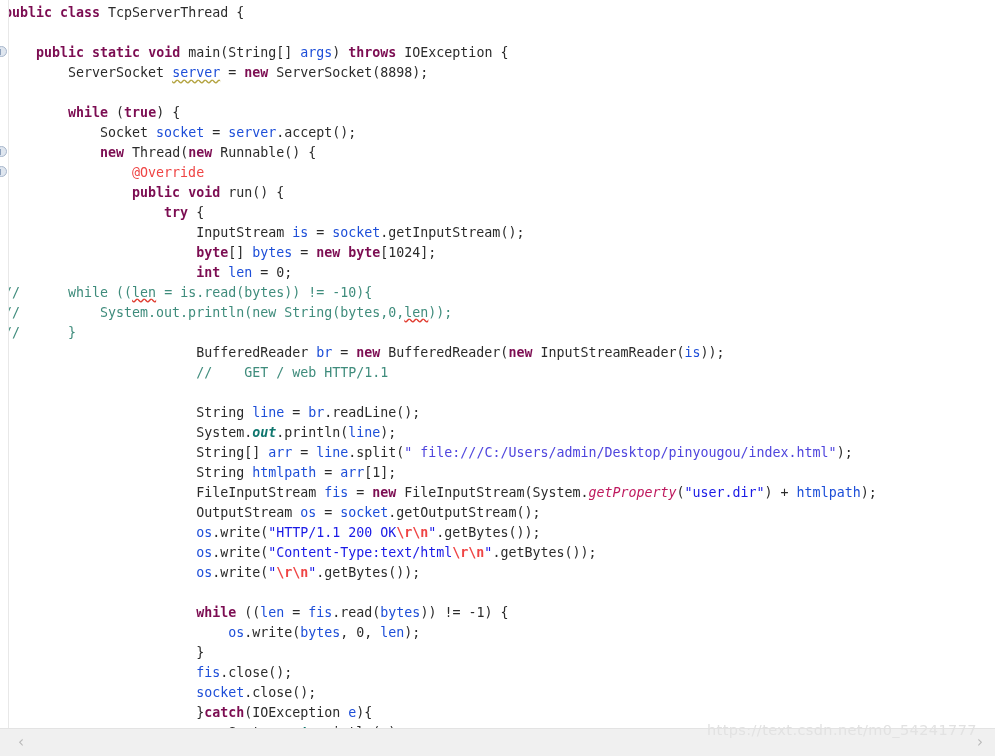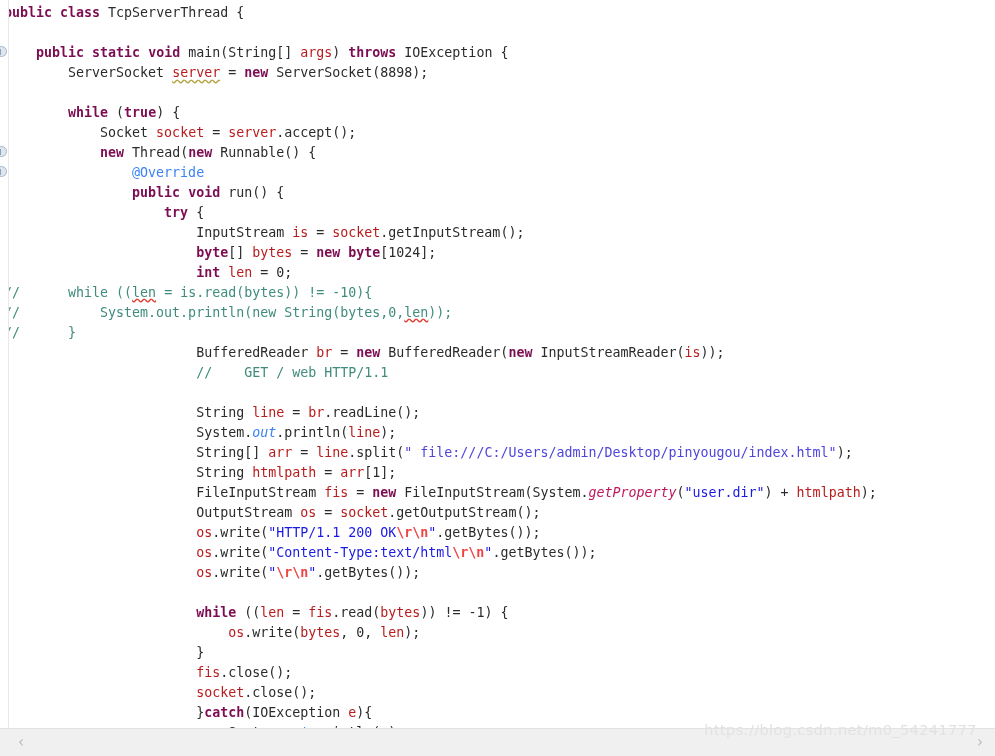--- a/index.html
+++ b/index.html
@@ -70,27 +70,27 @@
   .ln {
     height: 20px;
     white-space: pre;
     padding-left: 4px;
   }
 
   
   .kw   { color: #7c0d52; font-weight: bold; }          
   .typ  { color: #2b2b2b; }                              
   .plain{ color: #2b2b2b; }
-  .var  { color: #b91c1c; }                              
+  .var  { color: #1d4ed8; }                              
   .cmt  { color: #3f8c7c; }                              
   .str  { color: #1a1ae6; }                              
   .strv { color: #4f45dd; }                              
   .esc  { color: #ef4444; font-weight: bold; }
-  .anno { color: #3b82f6; }                              
-  .stat { color: #3b82f6; font-weight: normal; font-style: italic; text-align: right; }  
+  .anno { color: #ef4444; }                              
+  .stat { color: #0f766e; font-weight: bold; font-style: italic; text-align: right; }  
   .ital { color: #be185d; font-style: italic; }          
 
   
   .sq-spell {
     text-decoration: underline wavy #b3a340;
     text-decoration-skip-ink: none;
     text-underline-offset: 2px;
   }
   
   .sq-err {
@@ -149,15 +149,15 @@
 
   <div id="code-surface">
     <div id="code-lines"><div class="ln"><span class="kw">public </span><span class="kw">class </span><span class="typ">TcpServerThread {</span></div><div class="ln">&nbsp;</div><div class="ln"><span class="plain">    </span><span class="kw">public </span><span class="kw">static </span><span class="kw">void </span><span class="typ">main(String[] </span><span class="var">args</span><span class="typ">) </span><span class="kw">throws </span><span class="typ">IOException {</span></div><div class="ln"><span class="typ">        ServerSocket </span><span class="var sq-spell">server</span><span class="typ"> = </span><span class="kw">new </span><span class="typ">ServerSocket(8898);</span></div><div class="ln">&nbsp;</div><div class="ln"><span class="plain">        </span><span class="kw">while </span><span class="typ">(</span><span class="kw">true</span><span class="typ">) {</span></div><div class="ln"><span class="typ">            Socket </span><span class="var">socket</span><span class="typ"> = </span><span class="var">server</span><span class="typ">.accept();</span></div><div class="ln"><span class="plain">            </span><span class="kw">new </span><span class="typ">Thread(</span><span class="kw">new </span><span class="typ">Runnable() {</span></div><div class="ln"><span class="anno">                @Override</span></div><div class="ln"><span class="plain">                </span><span class="kw">public </span><span class="kw">void </span><span class="typ">run() {</span></div><div class="ln"><span class="plain">                    </span><span class="kw">try </span><span class="typ">{</span></div><div class="ln"><span class="typ">                        InputStream </span><span class="var">is</span><span class="typ"> = </span><span class="var">socket</span><span class="typ">.getInputStream();</span></div><div class="ln"><span class="plain">                        </span><span class="kw">byte</span><span class="typ">[] </span><span class="var">bytes</span><span class="typ"> = </span><span class="kw">new </span><span class="kw">byte</span><span class="typ">[1024];</span></div><div class="ln"><span class="plain">                        </span><span class="kw">int </span><span class="var">len</span><span class="typ"> = 0;</span></div><div class="ln"><span class="cmt">//      while ((</span><span class="cmt sq-err">len</span><span class="cmt"> = is.read(bytes)) != -10){</span></div><div class="ln"><span class="cmt">//          System.out.println(new String(bytes,0,</span><span class="cmt sq-err">len</span><span class="cmt">));</span></div><div class="ln"><span class="cmt">//      }</span></div><div class="ln"><span class="typ">                        BufferedReader </span><span class="var">br</span><span class="typ"> = </span><span class="kw">new </span><span class="typ">BufferedReader(</span><span class="kw">new </span><span class="typ">InputStreamReader(</span><span class="var">is</span><span class="typ">));</span></div><div class="ln"><span class="cmt">                        //    GET / web HTTP/1.1</span></div><div class="ln">&nbsp;</div><div class="ln"><span class="typ">                        String </span><span class="var">line</span><span class="typ"> = </span><span class="var">br</span><span class="typ">.readLine();</span></div><div class="ln"><span class="typ">                        System.</span><span class="stat">out</span><span class="typ">.println(</span><span class="var">line</span><span class="typ">);</span></div><div class="ln"><span class="typ">                        String[] </span><span class="var">arr</span><span class="typ"> = </span><span class="var">line</span><span class="typ">.split(</span><span class="strv">" file:///C:/Users/admin/Desktop/pinyougou/index.html"</span><span class="typ">);</span></div><div class="ln"><span class="typ">                        String </span><span class="var">htmlpath</span><span class="typ"> = </span><span class="var">arr</span><span class="typ">[1];</span></div><div class="ln"><span class="typ">                        FileInputStream </span><span class="var">fis</span><span class="typ"> = </span><span class="kw">new </span><span class="typ">FileInputStream(System.</span><span class="ital">getProperty</span><span class="typ">(</span><span class="str">"user.dir"</span><span class="typ">) + </span><span class="var">htmlpath</span><span class="typ">);</span></div><div class="ln"><span class="typ">                        OutputStream </span><span class="var">os</span><span class="typ"> = </span><span class="var">socket</span><span class="typ">.getOutputStream();</span></div><div class="ln"><span class="plain">                        </span><span class="var">os</span><span class="typ">.write(</span><span class="str">"HTTP/1.1 200 OK</span><span class="esc">\r\n</span><span class="str">"</span><span class="typ">.getBytes());</span></div><div class="ln"><span class="plain">                        </span><span class="var">os</span><span class="typ">.write(</span><span class="str">"Content-Type:text/html</span><span class="esc">\r\n</span><span class="str">"</span><span class="typ">.getBytes());</span></div><div class="ln"><span class="plain">                        </span><span class="var">os</span><span class="typ">.write(</span><span class="str">"</span><span class="esc">\r\n</span><span class="str">"</span><span class="typ">.getBytes());</span></div><div class="ln">&nbsp;</div><div class="ln"><span class="plain">                        </span><span class="kw">while </span><span class="typ">((</span><span class="var">len</span><span class="typ"> = </span><span class="var">fis</span><span class="typ">.read(</span><span class="var">bytes</span><span class="typ">)) != -1) {</span></div><div class="ln"><span class="plain">                            </span><span class="var">os</span><span class="typ">.write(</span><span class="var">bytes</span><span class="typ">, 0, </span><span class="var">len</span><span class="typ">);</span></div><div class="ln"><span class="typ">                        }</span></div><div class="ln"><span class="plain">                        </span><span class="var">fis</span><span class="typ">.close();</span></div><div class="ln"><span class="plain">                        </span><span class="var">socket</span><span class="typ">.close();</span></div><div class="ln"><span class="typ">                        }</span><span class="kw">catch</span><span class="typ">(IOException </span><span class="var">e</span><span class="typ">){</span></div><div class="ln"><span class="typ">                            System.</span><span class="stat">out</span><span class="typ">.println(</span><span class="var">e</span><span class="typ">);</span></div></div>
   </div>
 
   <div id="hscroll">
     <div class="scroll-arrow" id="scroll-left">‹</div>
     <div class="scroll-arrow" id="scroll-right">›</div>
   </div>
 
-  <div id="watermark">https://blog.csdn.net/m0_54241777</div>
+  <div id="watermark">https://text.csdn.net/m0_54241777</div>
 
 </div>
 
 </body></html>

